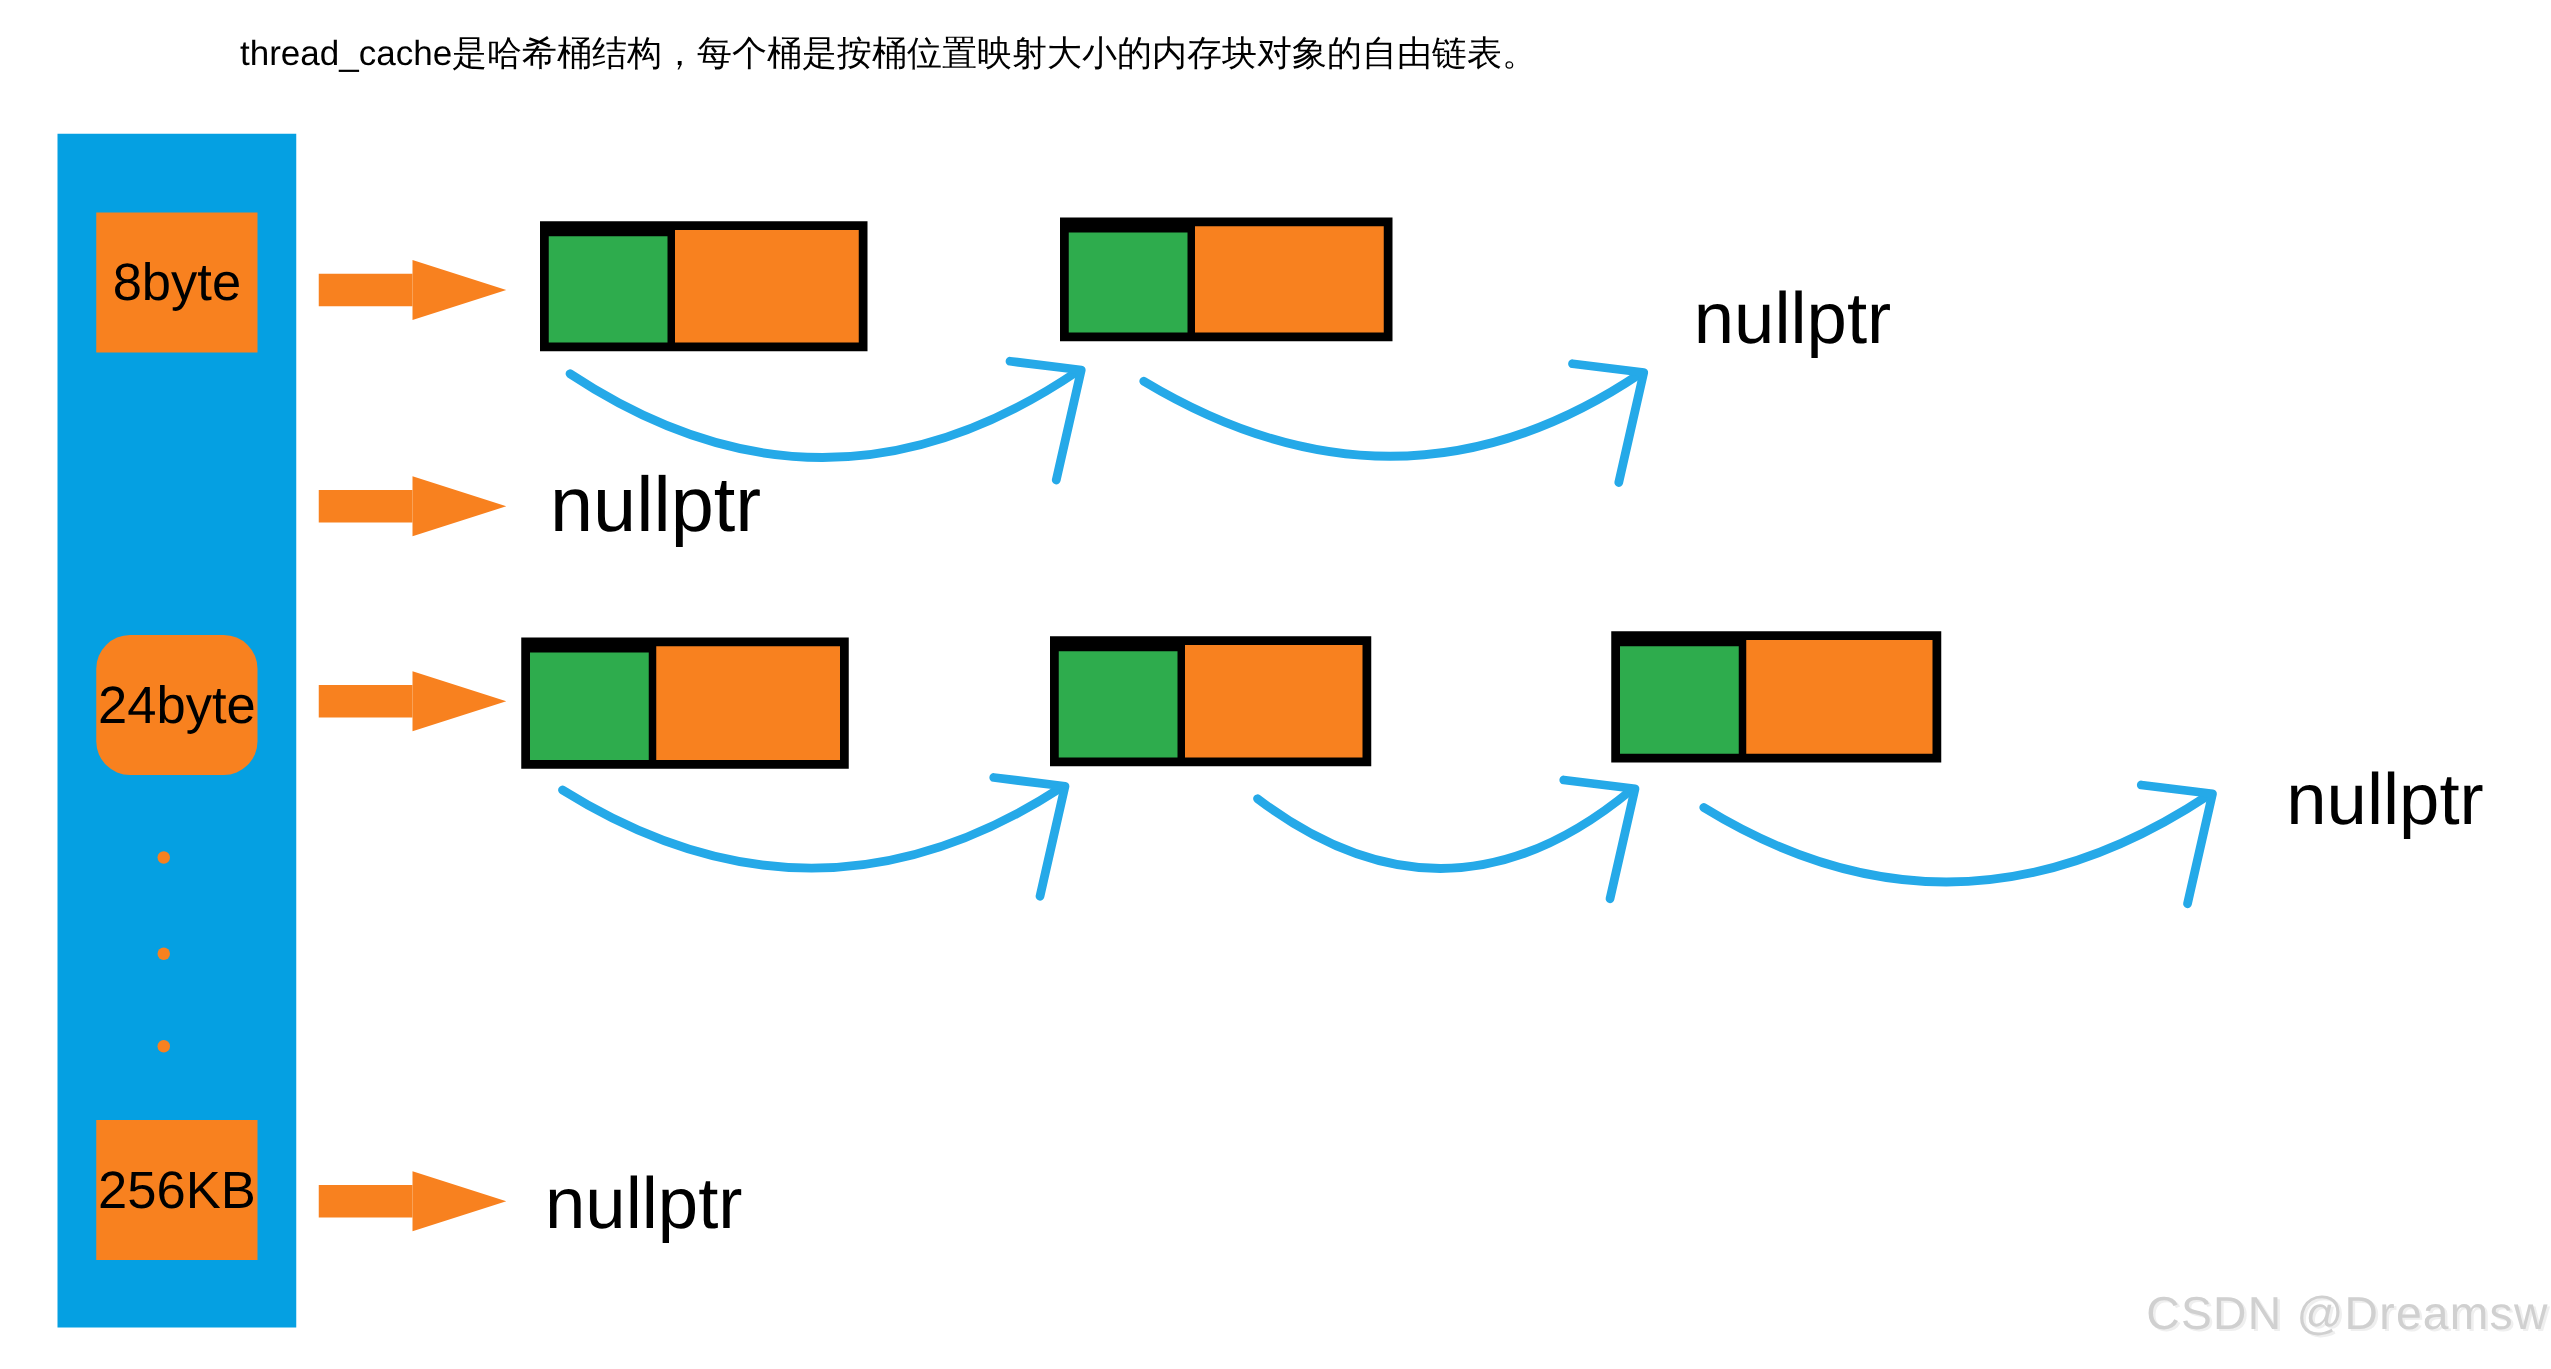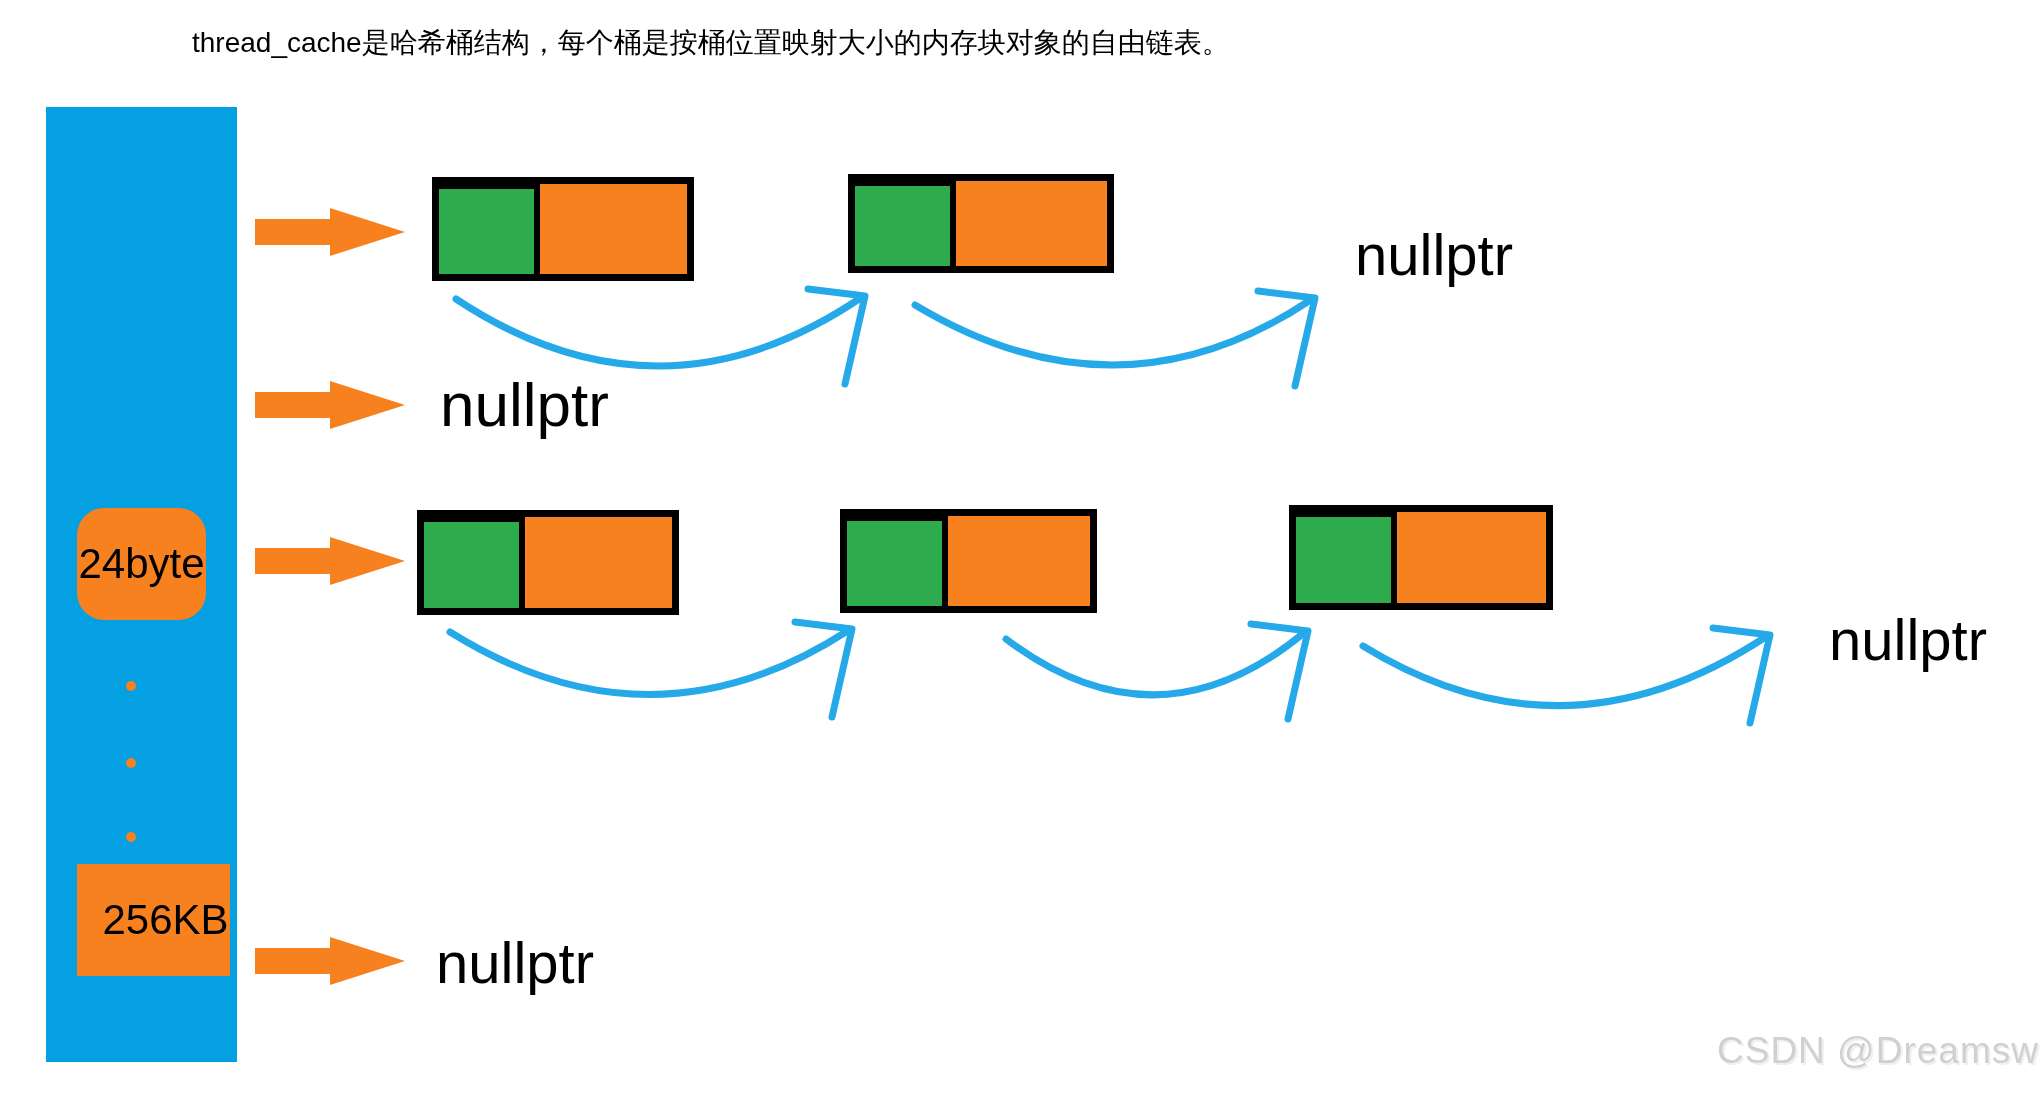--- a/index.html
+++ b/index.html
@@ -19,21 +19,21 @@
   .bucket-bar{
     position:absolute;left:46px;top:107px;width:191px;height:955px;
     background:var(--bar-blue);
   }
   .bucket-box{
     position:absolute;left:77px;width:129px;height:112px;
     background:var(--orange);
     display:flex;align-items:center;justify-content:center;
   }
   .bucket-box span{font-size:42px;color:var(--text-black);white-space:nowrap;}
-  .bb-0{top:170px;} .bb-1{top:350px;} .bb-2{top:508px;border-radius:27px;} .bb-3{top:864px;padding-left:24px;}
+  .bb-0{top:170px;} .bb-1{top:350px;} .bb-2{top:508px;border-radius:27px;} .bb-3{top:896px;}
   .dot{
     position:absolute;left:126px;width:10px;height:10px;border-radius:50%;
     background:var(--orange);
   }
   .dot-0{top:681px;} .dot-1{top:758px;} .dot-2{top:832px;}
   .node{position:absolute;background:#000000;}
   .seg-green{position:absolute;left:7px;top:12px;bottom:7px;width:95px;background:var(--green);}
   .seg-orange{position:absolute;left:108px;top:7px;bottom:7px;right:7px;background:var(--orange);}
   .n-r1a{left:432px;top:177px;width:262px;height:104px;}
   .n-r1b{left:848px;top:174px;width:266px;height:99px;}
@@ -63,20 +63,23 @@
 </style>
 </head>
 <body>
 
 <div class="canvas">
 
   <div class="title">thread_cache是哈希桶结构，每个桶是按桶位置映射大小的内存块对象的自由链表。</div>
 
   <div class="bucket-bar"></div>
 
+  <div class="bucket-box bb-0">
+    <span>8byte</span>
+  </div>
   <div class="bucket-box bb-2">
     <span>24byte</span>
   </div>
   <div class="bucket-box bb-3">
     <span>256KB</span>
   </div>
 
   <div class="dot dot-0"></div>
   <div class="dot dot-1"></div>
   <div class="dot dot-2"></div>

